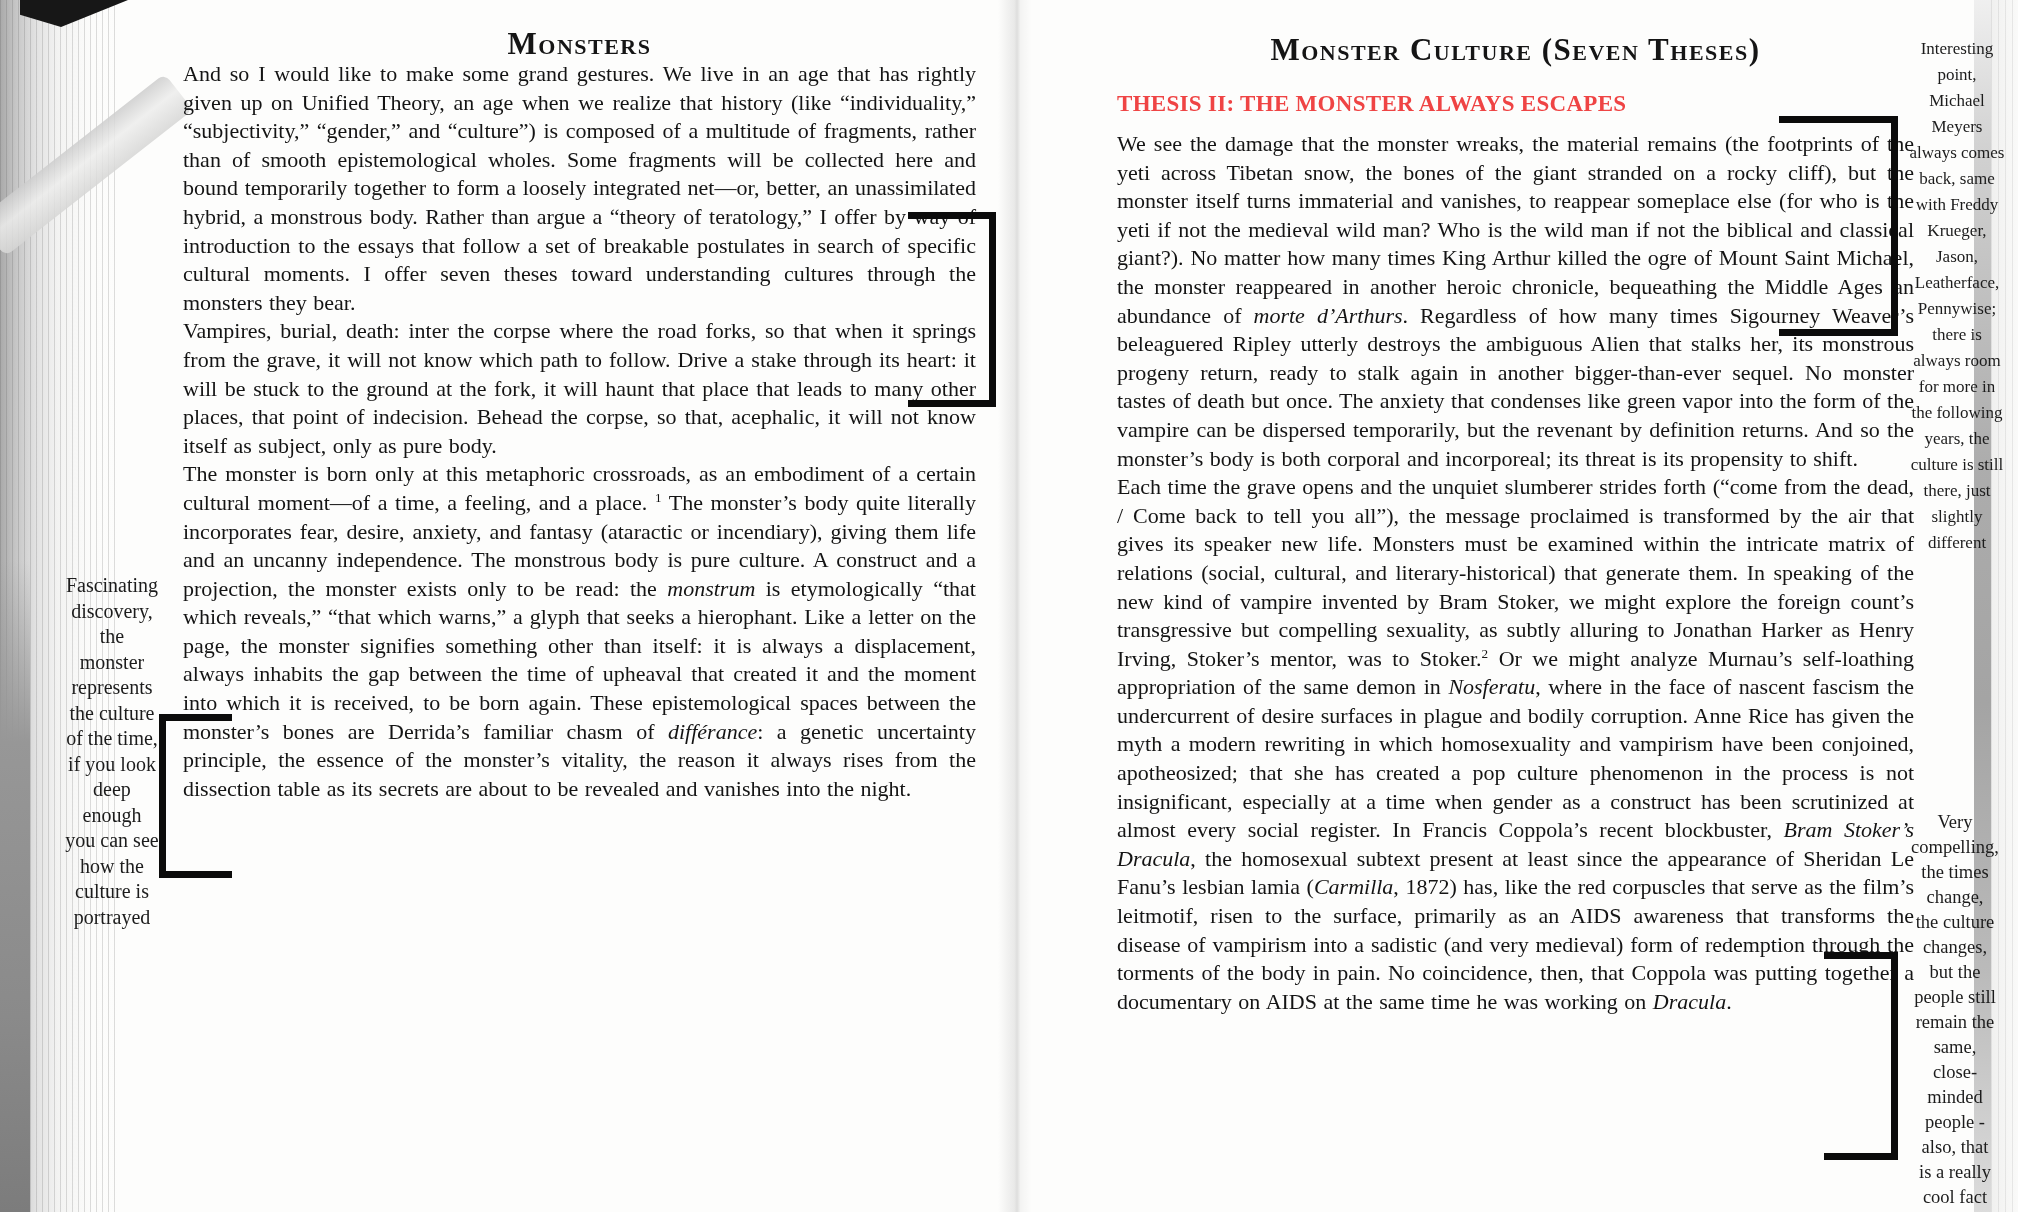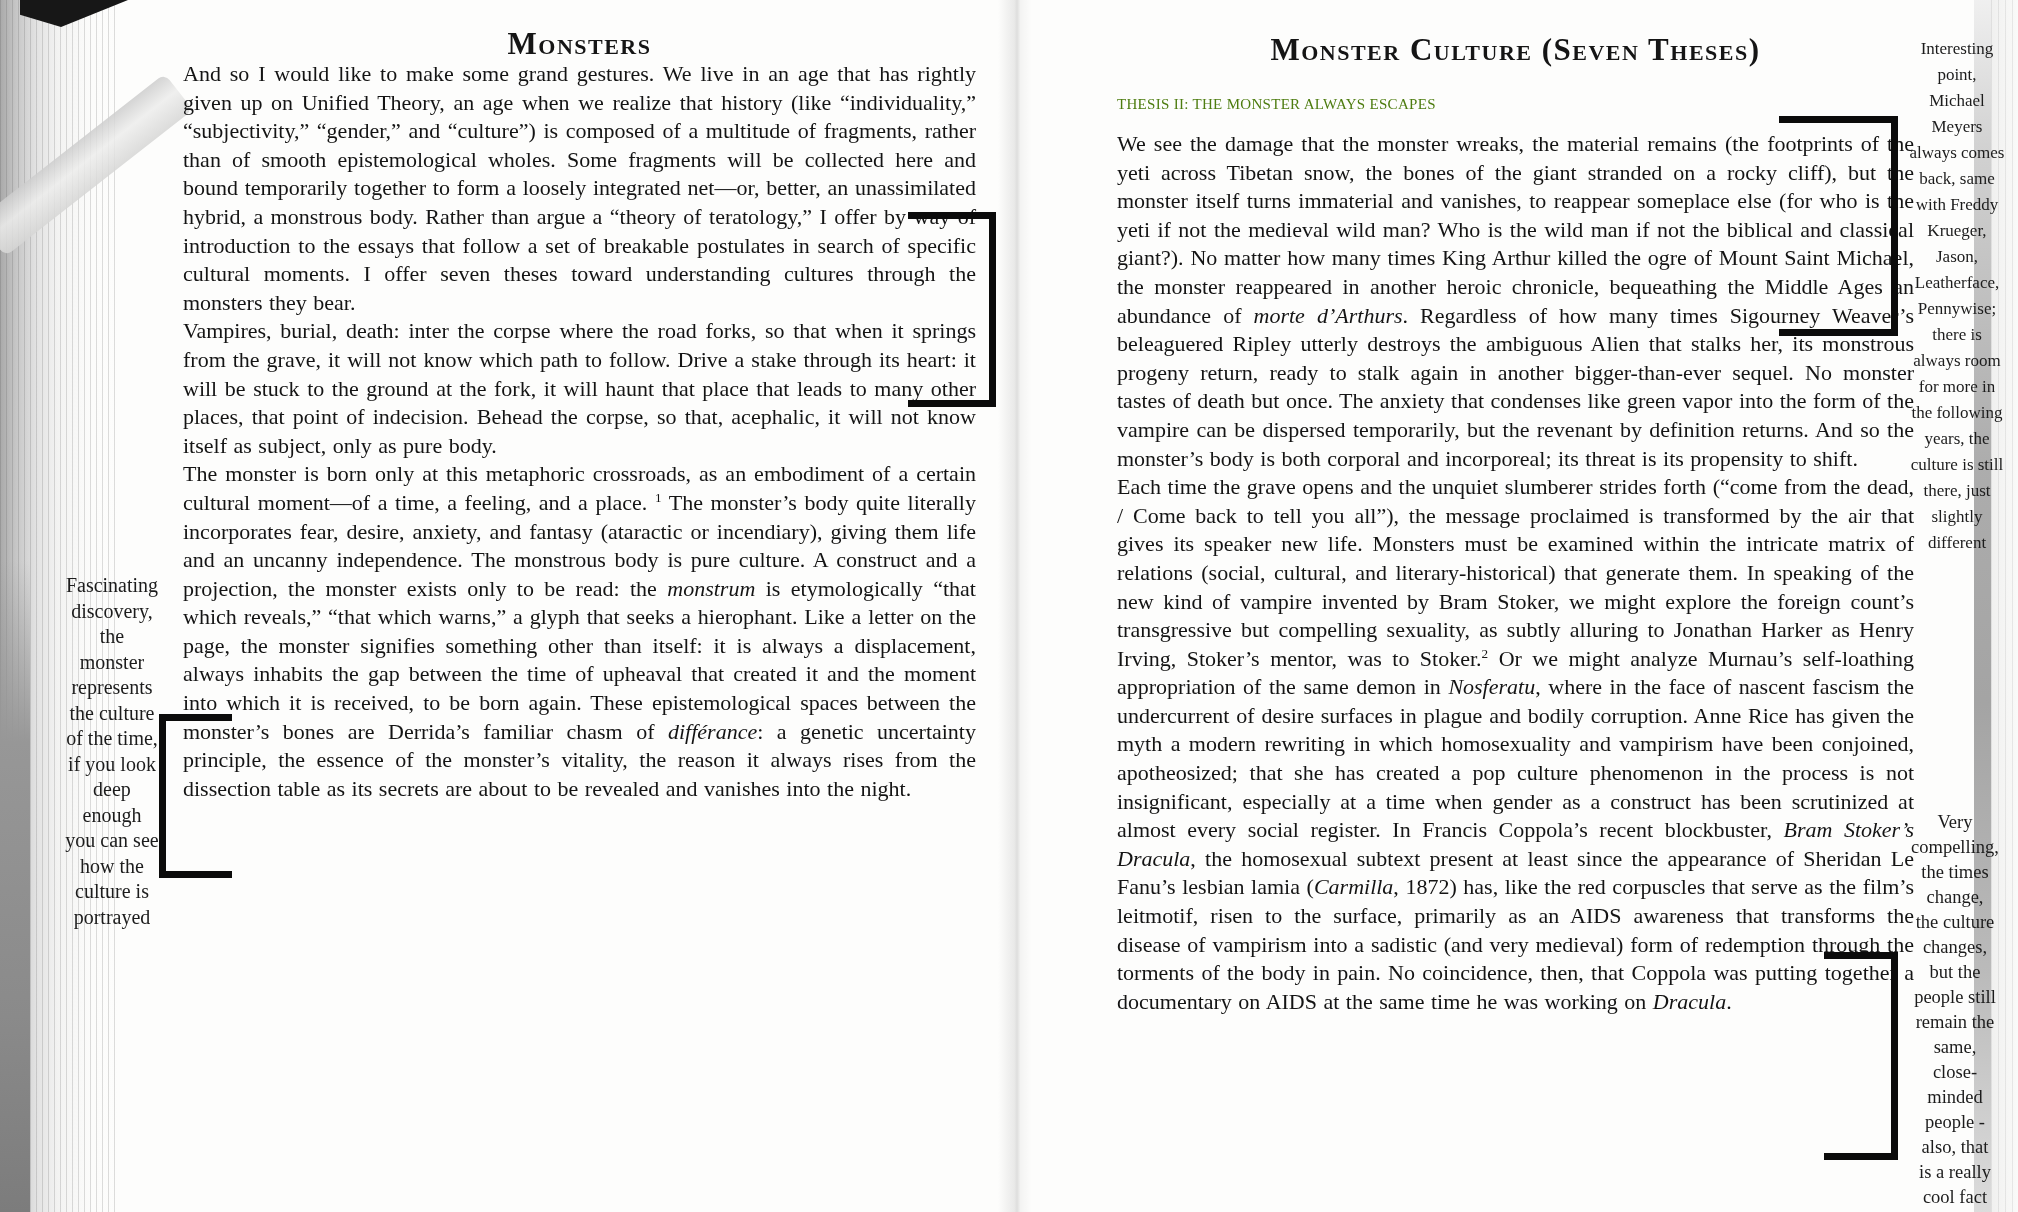--- a/index.html
+++ b/index.html
@@ -52,22 +52,22 @@
     margin:0;text-align:center;font-variant:small-caps;font-weight:700;
     font-size:31px;line-height:32px;letter-spacing:1.5px;color:#151515;
   }
   p.body{
     margin:0;text-align:justify;font-size:22px;line-height:28.6px;
     word-spacing:1px;color:#141414;
   }
   .mt-intro{margin-top:27px;}
   .mt-para{margin-top:25px;}
   h2.thesis{
-    margin:30px 0 11px 0;font-size:15px;line-height:28px;font-weight:400;
-    letter-spacing:.3px;color:#4d7c0f;
+    margin:30px 0 11px 0;font-size:23px;line-height:28px;font-weight:700;
+    letter-spacing:.3px;color:#ef4444;
   }
   .page-right h2.thesis{margin-top:24px;margin-bottom:12px;}
   p.body i{font-style:italic;}
   p.body sup{font-size:.6em;vertical-align:super;line-height:0;}
   
   .note{
     position:absolute;text-align:center;white-space:pre-line;
     font-family:"Liberation Serif", serif;color:#1c1c1c;
   }
   .note-lt{left:40px;top:192px;width:138px;font-size:20px;line-height:26px;}

